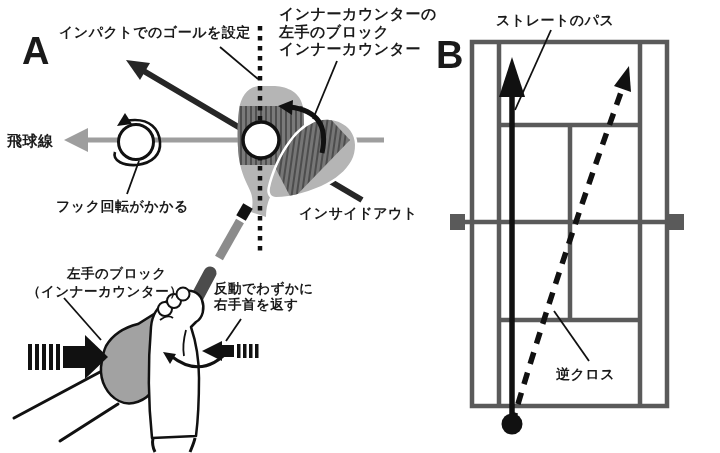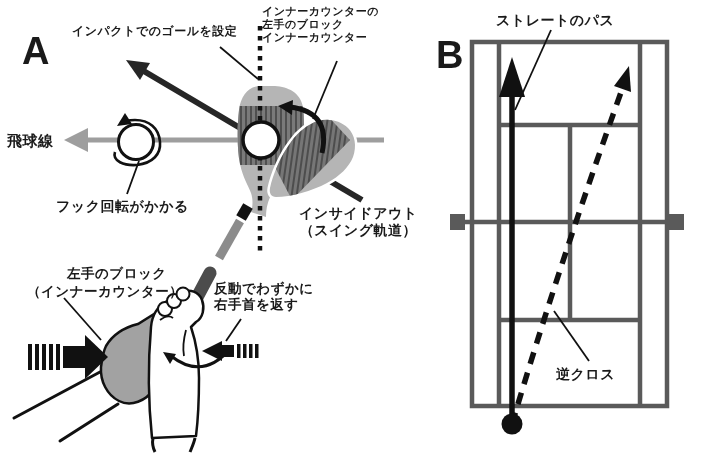--- a/index.html
+++ b/index.html
@@ -156,29 +156,29 @@
 
     <g stroke="#111111" stroke-width="1.8">
       <line x1="551" y1="30" x2="515" y2="110"></line>
       <line x1="554" y1="311" x2="589" y2="361"></line>
     </g>
   </svg>
 
   <div class="panel-letter" style="left:22px;top:30px;">A</div>
   <div class="panel-letter" style="left:436px;top:34px;">B</div>
 
-  <div class="lbl" style="left:72px;top:24px;font-size:12px;">インパクトでのゴールを設定</div>
+  <div class="lbl" style="left:59px;top:24px;font-size:14px;">インパクトでのゴールを設定</div>
 
-  <div class="lbl" style="left:262px;top:5px;font-size:11px;"><span>インナーカウンターの</span><br><span>左手のブロック</span><br><span>インナーカウンター</span></div>
+  <div class="lbl" style="left:279px;top:5px;font-size:15px;"><span>インナーカウンターの</span><br><span>左手のブロック</span><br><span>インナーカウンター</span></div>
 
   <div class="lbl" style="left:7px;top:133px;font-size:15px;font-family:Liberation Serif, serif;">飛球線</div>
 
   <div class="lbl" style="left:56px;top:198px;font-size:14px;">フック回転がかかる</div>
 
-  <div class="lbl" style="left:299px;top:205px;font-size:14px;text-align:center;"><span>インサイドアウト</span><br><span>（スイング軌道）</span></div>
+  <div class="lbl" style="left:299px;top:205px;font-size:14px;text-align:center;"><span>インサイドアウト</span><br></div>
 
   <div class="lbl" style="left:27px;top:284px;font-size:13.5px;">（インナーカウンター）</div>
   <div class="lbl" style="left:67px;top:266px;font-size:13.5px;">左手のブロック</div>
 
   <div class="lbl" style="left:496px;top:12px;font-size:14px;">ストレートのパス</div>
 
   <div class="lbl" style="left:214px;top:281px;font-size:13.5px;"><span>反動でわずかに</span><br><span>右手首を返す</span></div>
   <div class="lbl" style="left:556px;top:366px;font-size:14px;">逆クロス</div>
 
 </div>

